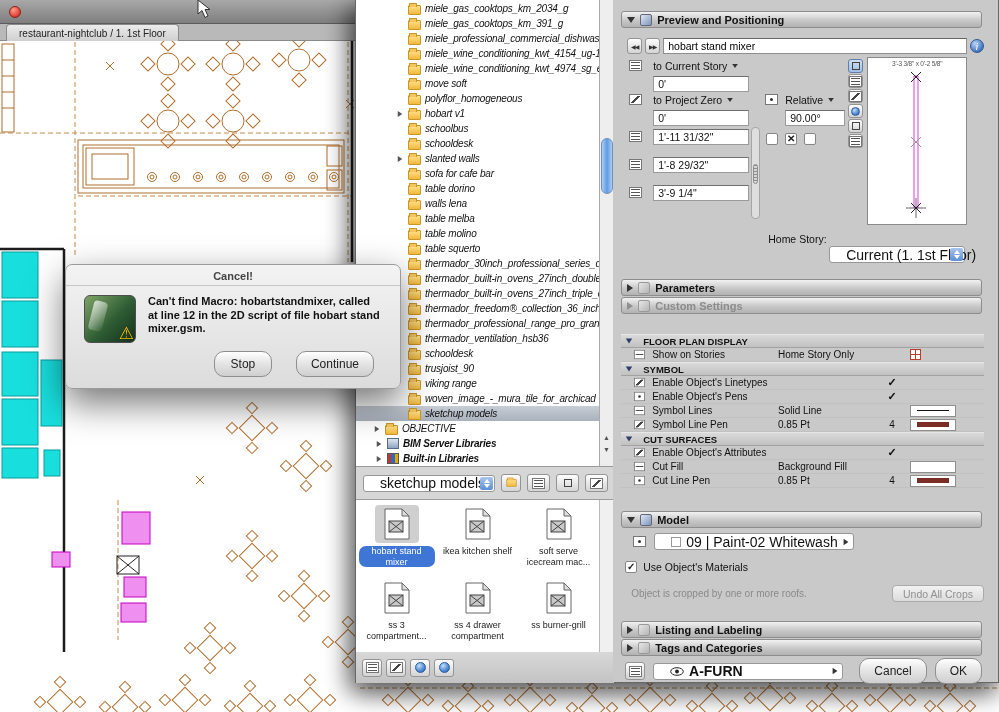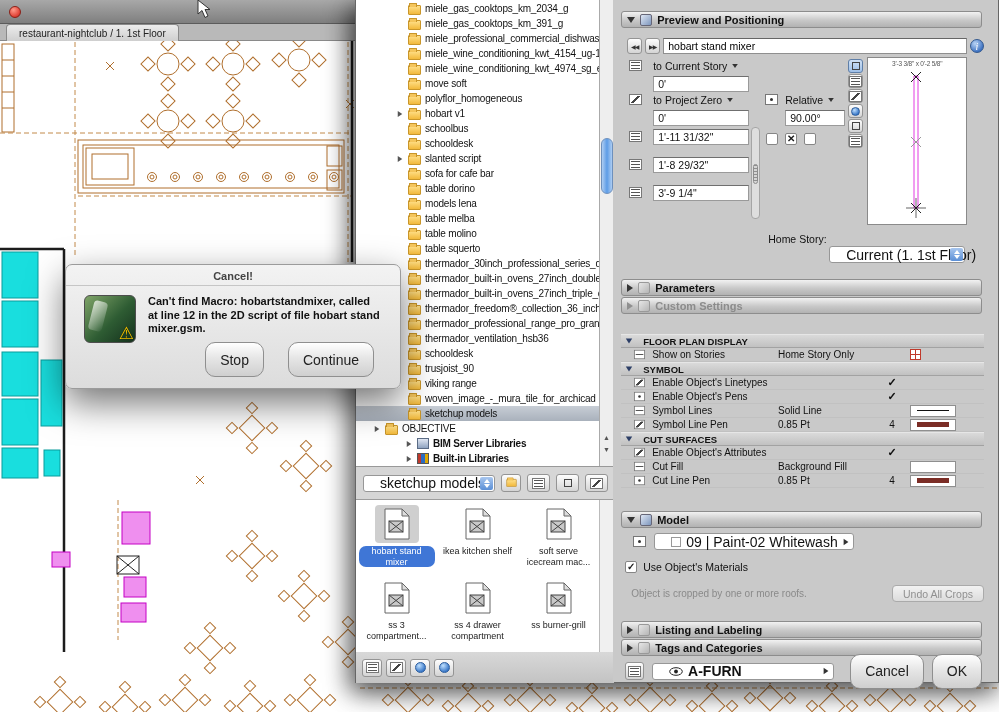--- a/index.html
+++ b/index.html
@@ -21,21 +21,21 @@
   .cad-dash { stroke:#c28a4a; fill:none; stroke-width:1; stroke-dasharray:5 3; }
   .wall { stroke:#1c1c1c; stroke-width:2.5; fill:none; }
   .cyan-f { fill:var(--cyan,#19dede); stroke:#0a9c9c; }
   .mag-f { fill:var(--magenta,#ef8fef); stroke:#c400c4; }
   .dark-thin { stroke:#222; stroke-width:1; fill:none; }
   .cursor { position:absolute; left:196px; top:0; z-index:4; }
 
   
   .mac-btn { display:inline-flex; align-items:center; justify-content:center;
     background:linear-gradient(#ffffff,#e6e6e6 45%,#cfcfcf); border:1px solid #8f8f8f; border-radius:10px;
-    height:35px; padding:0 14px; font-size:14px; color:#222; font-family:inherit; }
+    height:26px; padding:0 14px; font-size:12px; color:#222; font-family:inherit; }
   .mac-btn:disabled, .mac-btn.disabled { color:#909090; background:linear-gradient(#f2f2f2,#dcdcdc); border-color:#aaa; }
   .sq-btn { display:inline-flex; align-items:center; justify-content:center;
     background:linear-gradient(#fdfdfd,#d4d4d4); border:1px solid #949494; border-radius:3px;
     font-size:8px; color:#333; font-family:inherit; }
   .field { position:absolute; background:#fff; border:1px solid #9a9a9a; border-top-color:#6f6f6f;
     height:16px; font-size:10.5px; padding:0 4px; display:flex; align-items:center; white-space:nowrap; }
   .tri-d { width:0; height:0; border-left:4px solid transparent; border-right:4px solid transparent; border-top:6px solid #333; flex:none; }
   .tri-r { width:0; height:0; border-top:4px solid transparent; border-bottom:4px solid transparent; border-left:6px solid #333; flex:none; }
   .tri-blue { border-top-color:#2c3e66; }
   .tri-dim { border-left-color:#8f8f8f; }
@@ -63,25 +63,25 @@
   .pop .arr i.dn { border-left:3px solid transparent; border-right:3px solid transparent; border-top:4px solid #fff; }
 
   
   .dialog { position:absolute; left:355px; top:0; width:644px; height:683px; z-index:10;
     background:#c9c9c9; border:1px solid #666; border-top:none;
     box-shadow:-8px 8px 22px rgba(0,0,0,.40), 0 10px 24px rgba(0,0,0,.45); display:flex; }
 
   
   .library { position:relative; width:258px; height:100%; background:#d4d4d4; border-right:1px solid #8b8b8b; }
   .tree { position:absolute; left:0; top:0; width:258px; height:467px; background:#fff; border-bottom:1px solid #999; overflow:hidden; }
-  .tree-rows { position:absolute; left:0; top:1px; width:243px; }
+  .tree-rows { position:absolute; left:0; top:1px; width:243px;font-style:italic; }
   .tree-row { height:15px; display:flex; align-items:center; gap:4px; font-size:10px; letter-spacing:-0.2px; white-space:nowrap; overflow:hidden; }
   .tree-row.lvl2 { padding-left:40px; }
   .tree-row.lvl1 { padding-left:17px; }
-  .tree-row.lvl0 { padding-left:4px; font-weight:bold;margin-left:45px; }
+  .tree-row.lvl0 { padding-left:19px; font-weight:bold; }
   .tree-row.sel { background:linear-gradient(#c7cdd5,#a9b1bc); }
   .tw { width:8px; display:inline-flex; justify-content:center; flex:none; }
   .tw .tri-r { transform:scale(.75); border-left-color:#555; }
   .folder-ic { width:13px; height:10px; background:linear-gradient(#ffe08a,#f2b93b); border:1px solid #c9962a; border-radius:1px; position:relative; flex:none; margin-top:2px; }
   .folder-ic::before { content:""; position:absolute; top:-3px; left:0; width:6px; height:3px; background:#f4c55c; border:1px solid #c9962a; border-bottom:none; border-radius:1px 1px 0 0; }
   .srv-ic { width:12px; height:11px; background:linear-gradient(#dfe6f2,#8fa3c0); border:1px solid #5a6b85; flex:none; }
   .bk-ic { width:12px; height:11px; border:1px solid #555; flex:none;
     background:linear-gradient(90deg,#c0392b 0 33%,#2b6cc0 33% 66%,#e0a800 66% 100%); }
   .vsb { position:absolute; right:0; top:0; width:15px; height:467px; background:#eee; border-left:1px solid #aaa; }
   .vsb .thumb { position:absolute; left:1px; width:12px; top:138px; height:56px; border-radius:7px;
@@ -348,36 +348,36 @@
             <div class="tree-row lvl2">
               <span class="tw"></span>
               <span class="folder-ic"></span>
               <span>schooldesk</span>
             </div>
             <div class="tree-row lvl2">
               <span class="tw">
                 <span class="tri-r"></span>
               </span>
               <span class="folder-ic"></span>
-              <span>slanted script</span>
+              <span>slanted walls</span>
             </div>
             <div class="tree-row lvl2">
               <span class="tw"></span>
               <span class="folder-ic"></span>
               <span>sofa for cafe bar</span>
             </div>
             <div class="tree-row lvl2">
               <span class="tw"></span>
               <span class="folder-ic"></span>
               <span>table dorino</span>
             </div>
             <div class="tree-row lvl2">
               <span class="tw"></span>
               <span class="folder-ic"></span>
-              <span>models lena</span>
+              <span>walls lena</span>
             </div>
             <div class="tree-row lvl2">
               <span class="tw"></span>
               <span class="folder-ic"></span>
               <span>table melba</span>
             </div>
             <div class="tree-row lvl2">
               <span class="tw"></span>
               <span class="folder-ic"></span>
               <span>table molino</span>

